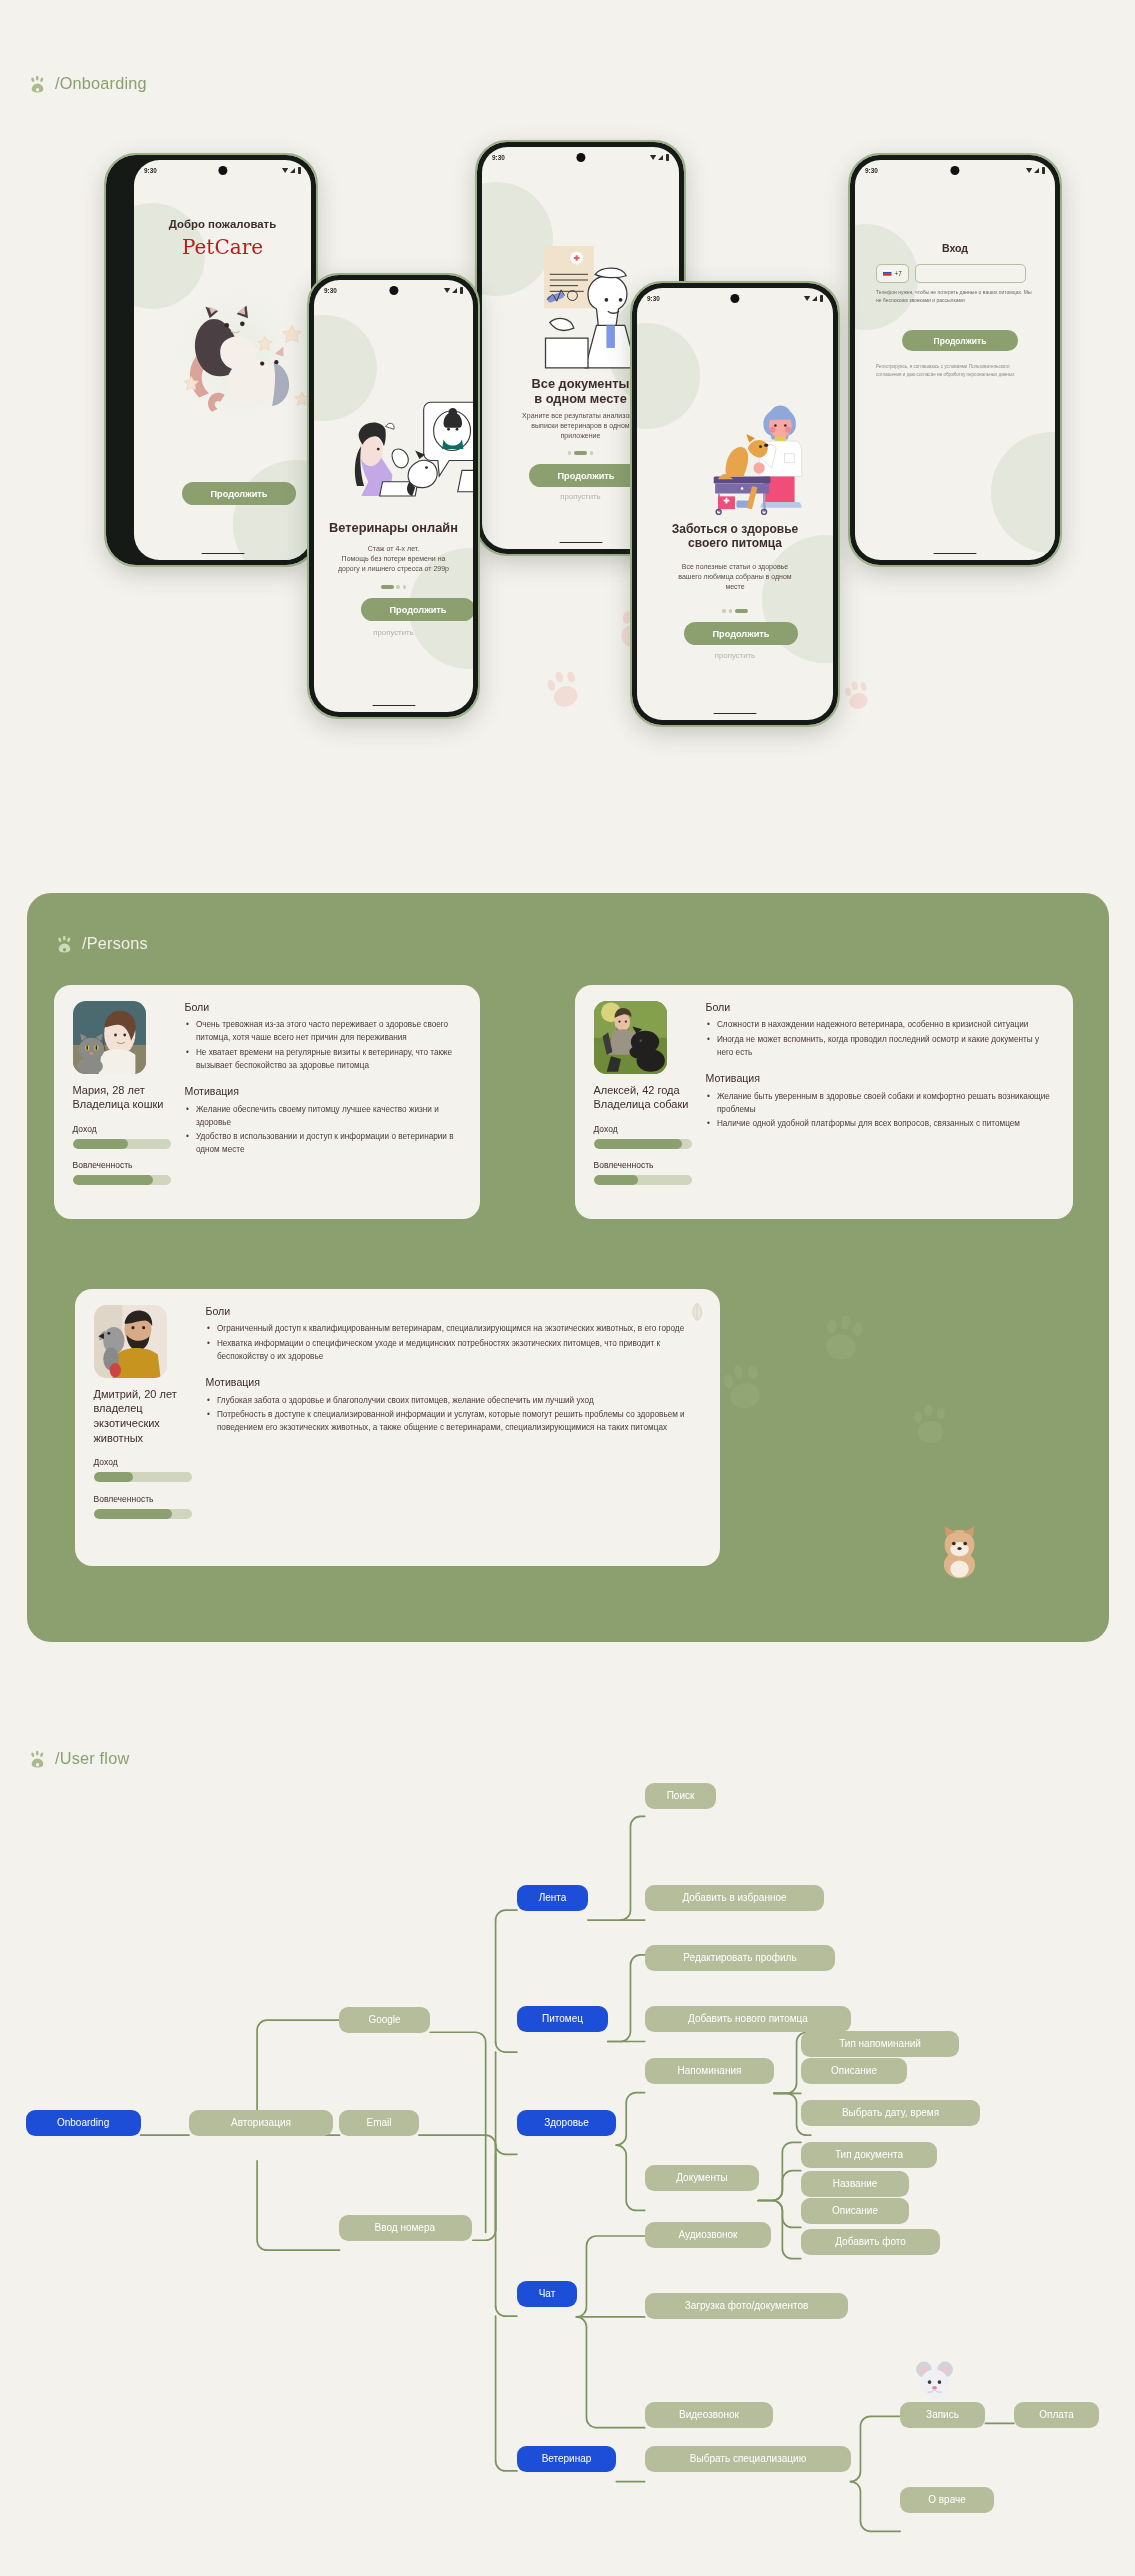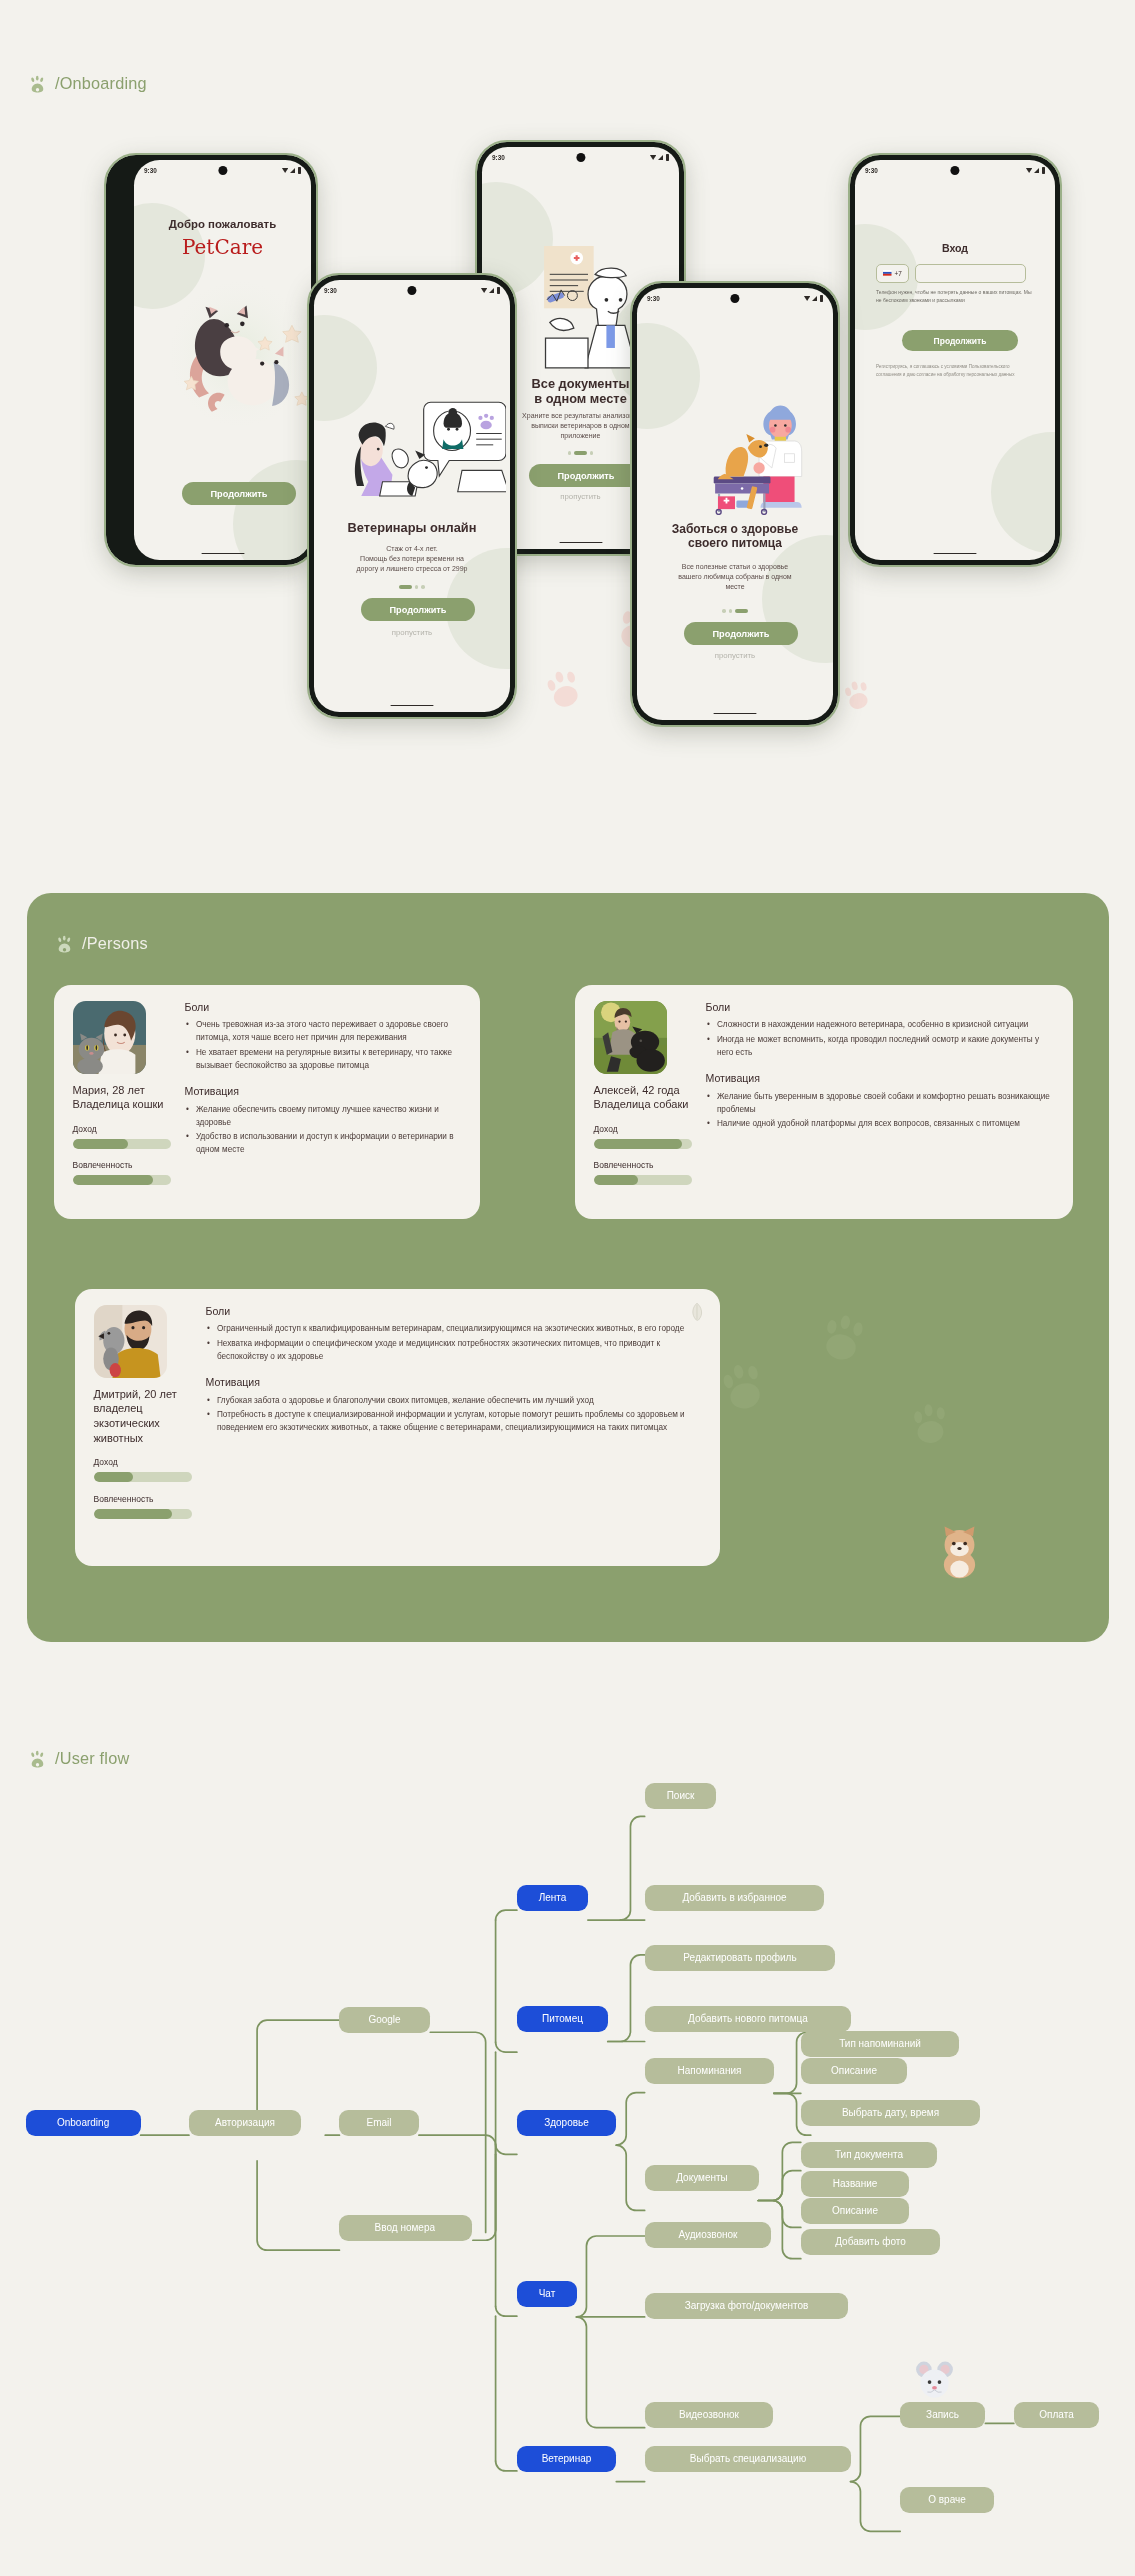--- a/index.html
+++ b/index.html
@@ -252,21 +252,21 @@
       <div style="position:absolute;left:21px;right:20px;top:128px;font-size:5px;color:#6d6a63;line-height:1.6;">Телефон нужен, чтобы не потерять данные о ваших питомцах. Мы не беспокоим звонками и рассылками</div>
 
       <div class="btn-primary" style="position:absolute;left:47px;top:170px;width:116px;height:21px;font-size:8.5px;">Продолжить</div>
 
       <div style="position:absolute;left:21px;right:20px;top:203px;font-size:4.6px;color:#8f8c84;line-height:1.7;">Регистрируясь, я соглашаюсь с условиями Пользовательского соглашения и даю согласие на обработку персональных данных</div>
 
       <div class="homebar"></div>
     </div>
   </div>
 
-  <div class="phone" style="left:309px; top:275px; width:206px; height:442px; z-index:4;">
+  <div class="phone" style="left:309px; top:275px; width:169px; height:442px; z-index:4;">
     <div class="bezel-out"></div>
     <div class="screen">
       <div class="blob" style="width:106px;height:106px;left:-43px;top:35px;"></div>
       <div class="blob" style="width:121px;height:121px;right:-57px;bottom:43px;"></div>
       <div class="status">
         <span>9:30</span>
         <span class="sigs">
           <i class="wifi"></i>
           <i class="cell"></i>
           <i class="batt"></i>
@@ -688,21 +688,21 @@
     <path d="M868 3496h40"></path>
 
     <path d="M1198 3496a14 14 0 0 0 14-14v-64a14 14 0 0 1 14-14h42"></path>
     <path d="M1198 3496a14 14 0 0 1 14 14v42a14 14 0 0 0 14 14h42"></path>
     <path d="M1388 3414h40"></path>
   </g>
 </svg>
 
 <div id="flow-nodes" style="position:absolute;left:0;top:0;width:1136px;height:2576px;">
     <div class="node dark" style="left: 25.6px; top: 2110px; width: 115px;">Onboarding</div>
-    <div class="node light" style="left: 189px; top: 2110px; width: 112px;">Авторизация</div>
+    <div class="node light" style="left: 189px; top: 2110px; width: 144px;">Авторизация</div>
     <div class="node light" style="left: 339px; top: 2007px; width: 91px;">Google</div>
     <div class="node light" style="left: 339px; top: 2110px; width: 80px;">Email</div>
     <div class="node light" style="left: 339px; top: 2215px; width: 133px; padding-left: 10px;">Ввод номера</div>
     <div class="node dark" style="left: 517px; top: 1885px; width: 71px;">Лента</div>
     <div class="node light" style="left: 645px; top: 1783px; width: 71px;">Поиск</div>
     <div class="node light" style="left: 645px; top: 1885px; width: 179px;">Добавить в избранное</div>
     <div class="node dark" style="left: 517px; top: 2006px; width: 91px;">Питомец</div>
     <div class="node light" style="left: 645px; top: 1945px; width: 190px;">Редактировать профиль</div>
     <div class="node light" style="left: 645px; top: 2006px; width: 206px;">Добавить нового питомца</div>
     <div class="node dark" style="left: 517px; top: 2110px; width: 99px;">Здоровье</div>

